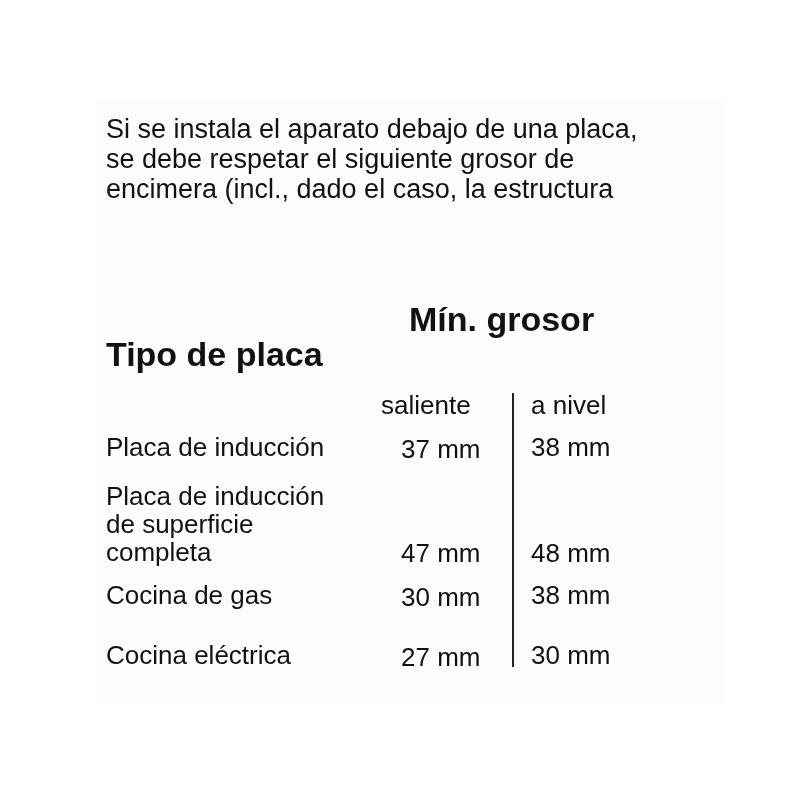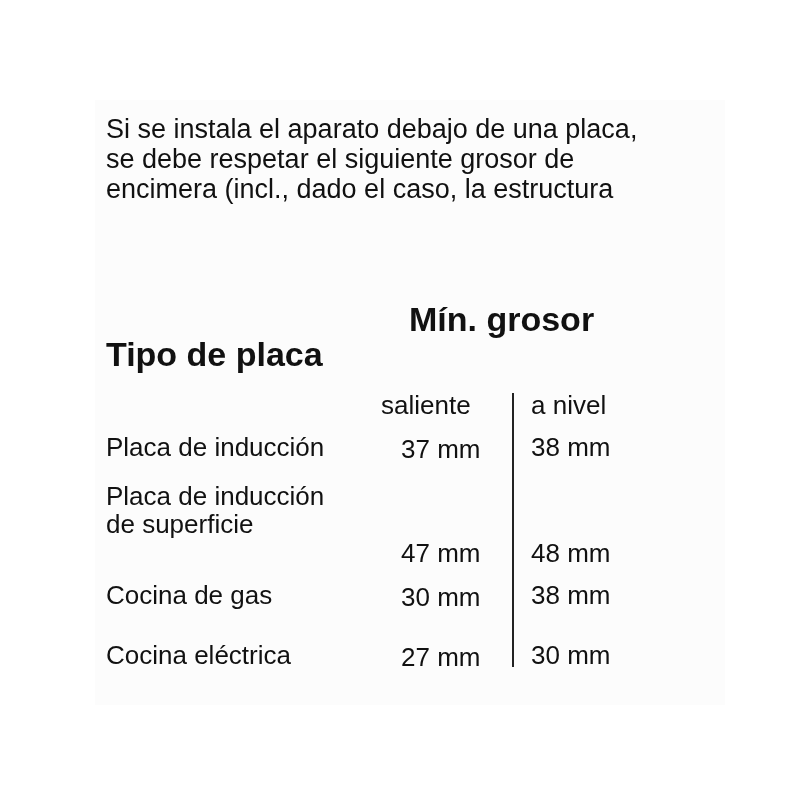--- a/index.html
+++ b/index.html
@@ -94,20 +94,21 @@
 
 <div class="cell type" style="top:432px">
   <span>Placa de inducción</span>
 </div>
 <div class="cell val-l" style="top:434px">37 mm</div>
 <div class="cell val-r" style="top:432px">38 mm</div>
 
 <div class="cell type" style="top:482px; line-height:28px">
   <span>Placa de inducción</span>
   <span>de superficie</span>
+  <span>completa</span>
 </div>
 <div class="cell val-l" style="top:538px">47 mm</div>
 <div class="cell val-r" style="top:538px">48 mm</div>
 
 <div class="cell type" style="top:580px">
   <span>Cocina de gas</span>
 </div>
 <div class="cell val-l" style="top:582px">30 mm</div>
 <div class="cell val-r" style="top:580px">38 mm</div>
 

